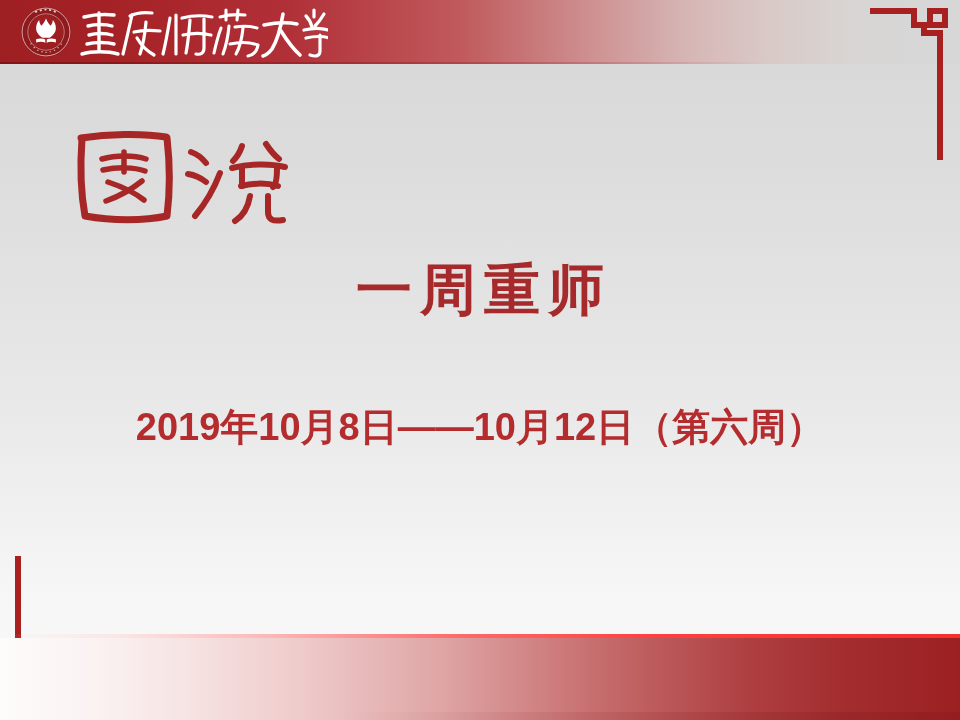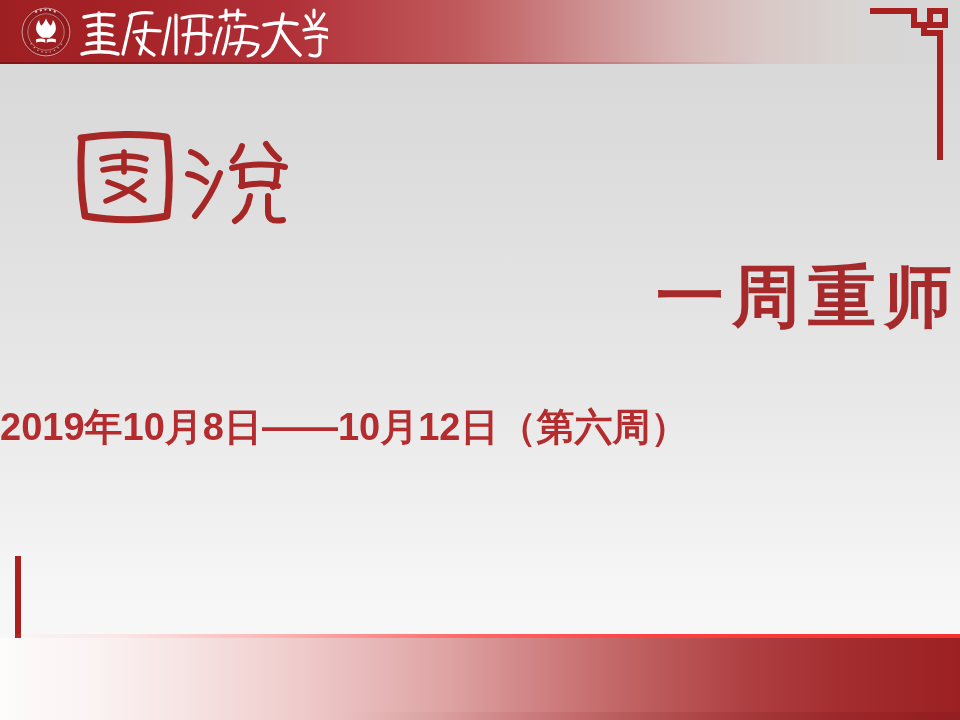--- a/index.html
+++ b/index.html
@@ -85,34 +85,34 @@
     left: 72px;
     top: 124px;
     width: 250px;
     height: 110px;
   }
   .title-main {
     position: absolute;
     left: 0;
     top: 262px;
     width: 960px;
-    text-align: right;
-    font-size: 68px;
+    text-align: center;
+    font-size: 56px;
     line-height: 1;
     font-weight: bold;
     color: #a62a2b;
     letter-spacing: 8px;
     text-indent: 8px;
   }
   .subtitle-date {
     position: absolute;
     left: 0;
     top: 407px;
     width: 960px;
-    text-align: left;
+    text-align: center;
     font-size: 38px;
     line-height: 1.1;
     font-weight: bold;
     color: #b42c2e;
     letter-spacing: 0px;
   }
 
   
   .bottom-band {
     position: absolute;

